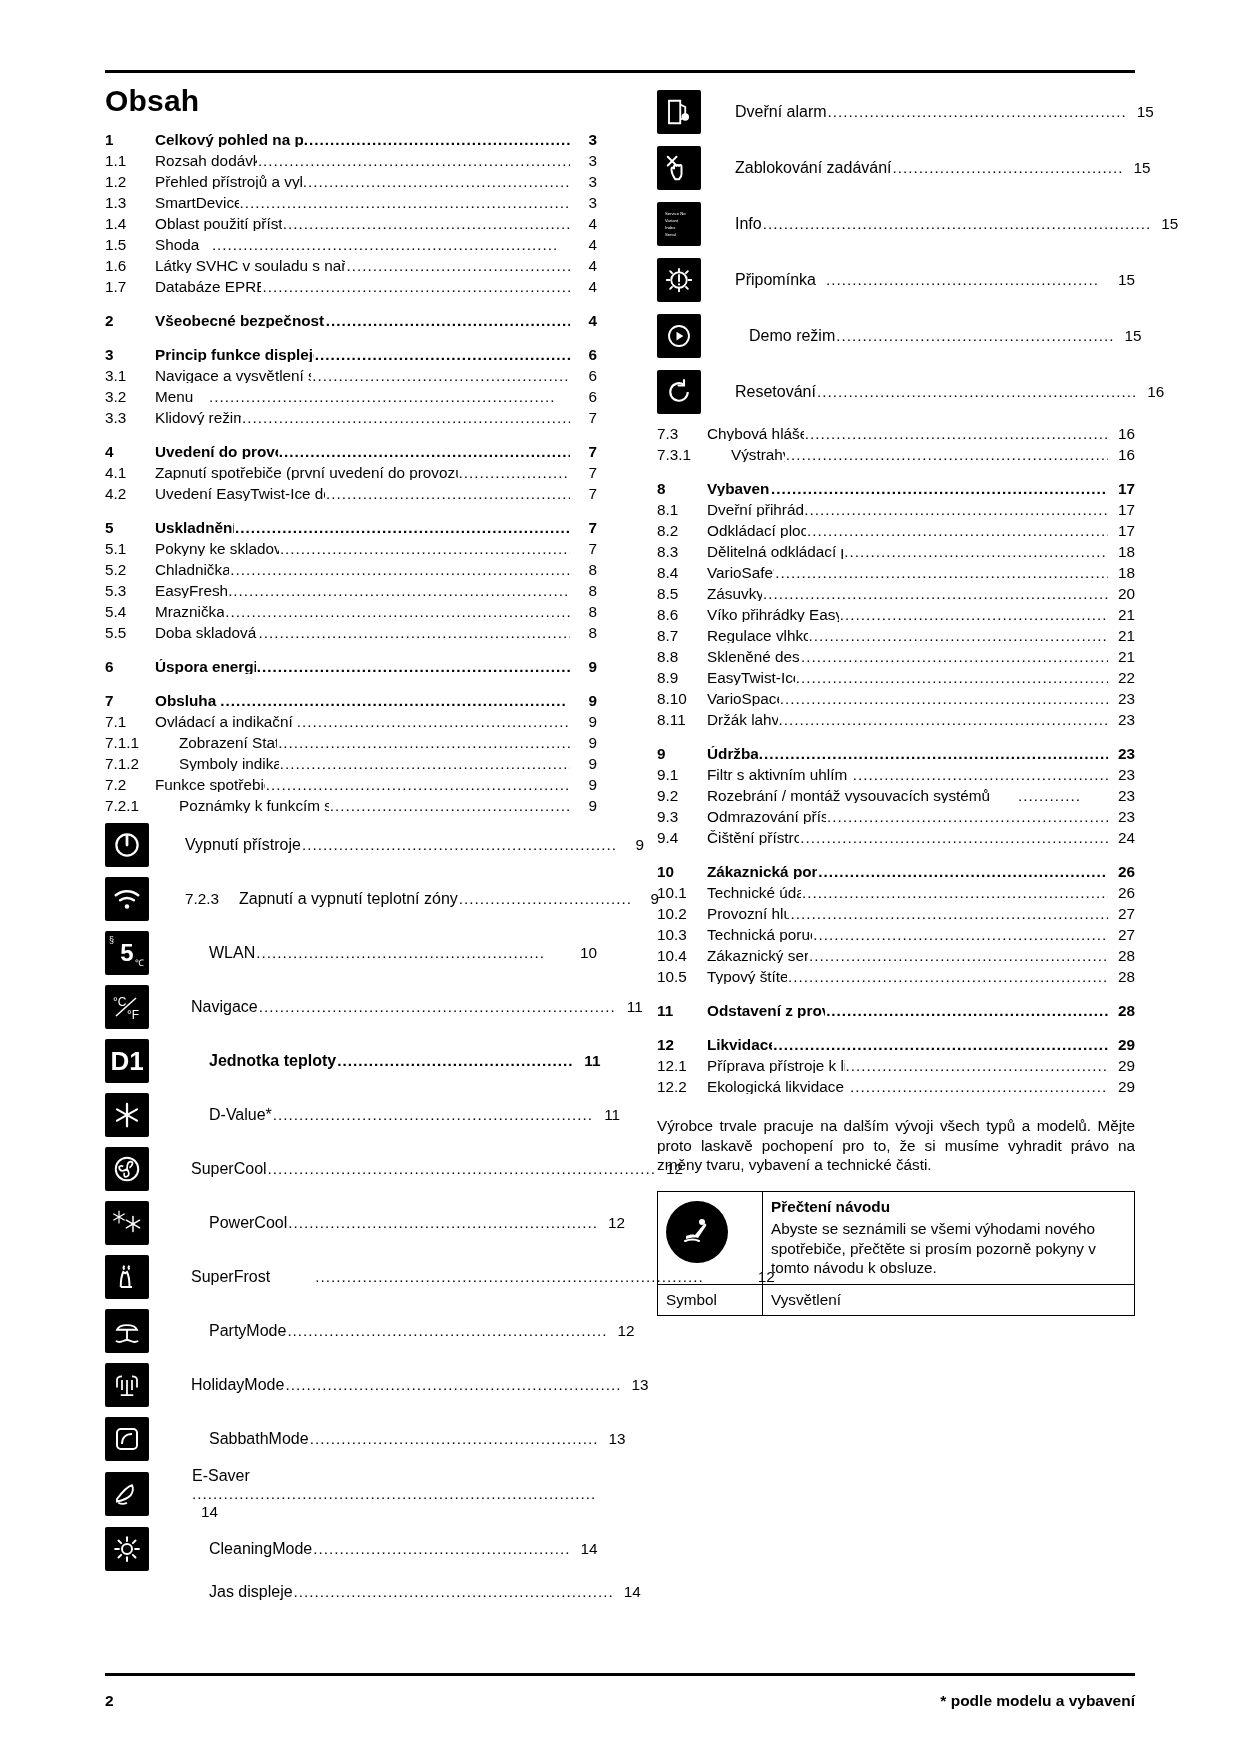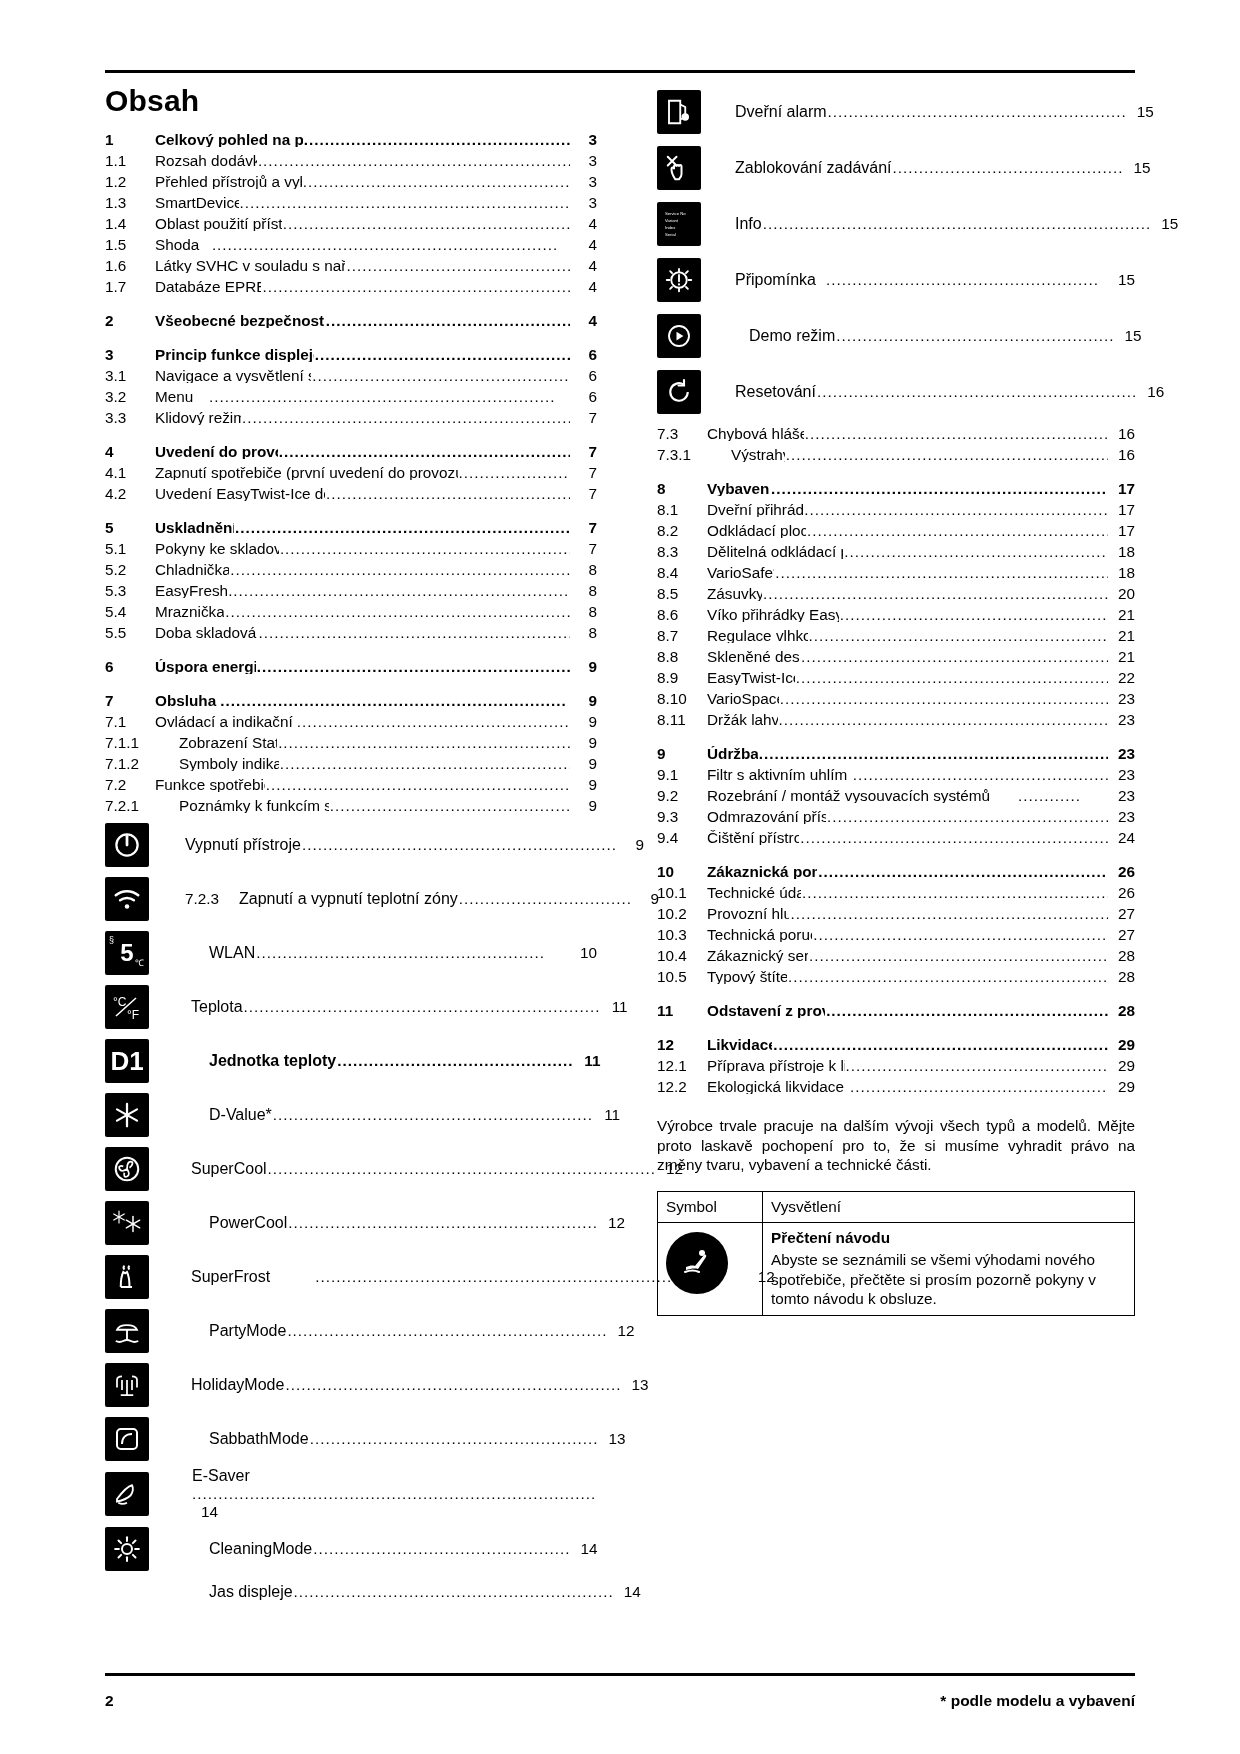--- a/index.html
+++ b/index.html
@@ -453,21 +453,21 @@
           <div class="icon-cell">
             <span class="ico">
               <svg width="34" height="30" viewBox="0 0 34 30">
                   <text x="3" y="14" fill="#fff" font-size="12" font-family="Liberation Sans, sans-serif">°C</text>
                   <line x1="6" y1="24" x2="26" y2="6" stroke="#fff" stroke-width="1.6"></line>
                   <text x="17" y="27" fill="#fff" font-size="12" font-family="Liberation Sans, sans-serif">°F</text>
                 </svg>
             </span>
           </div>
           <div class="lbl-wrap" style="padding-left:36px;">
-            <span class="lbl">Teplota</span>
+            <span class="lbl">Navigace</span>
             <span class="dots">....................................................................</span>
             <span class="pg">11</span>
           </div>
         </div>
 
         <div class="iconrow">
           <div class="icon-cell">
             <span class="ico" style="font-size:26px;font-weight:bold;">D1</span>
           </div>
           <div class="lbl-wrap" style="padding-left:54px;font-weight:bold;">
@@ -949,39 +949,39 @@
           <span class="dots">....................................................................</span>
           <span class="pg">29</span>
         </div>
       </div>
 
       <p class="note">Výrobce trvale pracuje na dalším vývoji všech typů a modelů. Mějte proto laskavě pochopení pro to, že si musíme vyhradit právo na změny tvaru, vybavení a technické části.</p>
 
       <table class="symtab">
         <tbody>
             <tr>
-          <th class="sym-cell">Symbol</th>
-          <th>Vysvětlení</th>
-        </tr>
-        <tr>
           <td class="sym-cell">
             <span class="circle-icon">
               <svg width="46" height="46" viewBox="0 0 46 46">
                 <circle cx="23" cy="23" r="23" fill="#000"></circle>
                 <path d="M12 30c4-1 8-2 12-1l8-12c1-2-1-3-2-2l-9 11c-3-1-6 0-9 1z" fill="#fff"></path>
                 <path d="M11 32c5-2 10-2 14 0" fill="none" stroke="#fff" stroke-width="2" stroke-linecap="round"></path>
                 <circle cx="28" cy="13" r="3" fill="#fff"></circle>
               </svg>
             </span>
           </td>
           <td>
             <div class="sym-title">Přečtení návodu</div>
             <div class="sym-body">Abyste se seznámili se všemi výhodami nového spotřebiče, přečtěte si prosím pozorně pokyny v tomto návodu k obsluze.</div>
           </td>
         </tr>
+        <tr>
+          <th class="sym-cell">Symbol</th>
+          <th>Vysvětlení</th>
+        </tr>
       </tbody>
         </table>
 
     </div>
   </div>
 
   <div class="rule-bottom"></div>
   <div class="footer">
     <span>2</span>
     <span>* podle modelu a vybavení</span>

